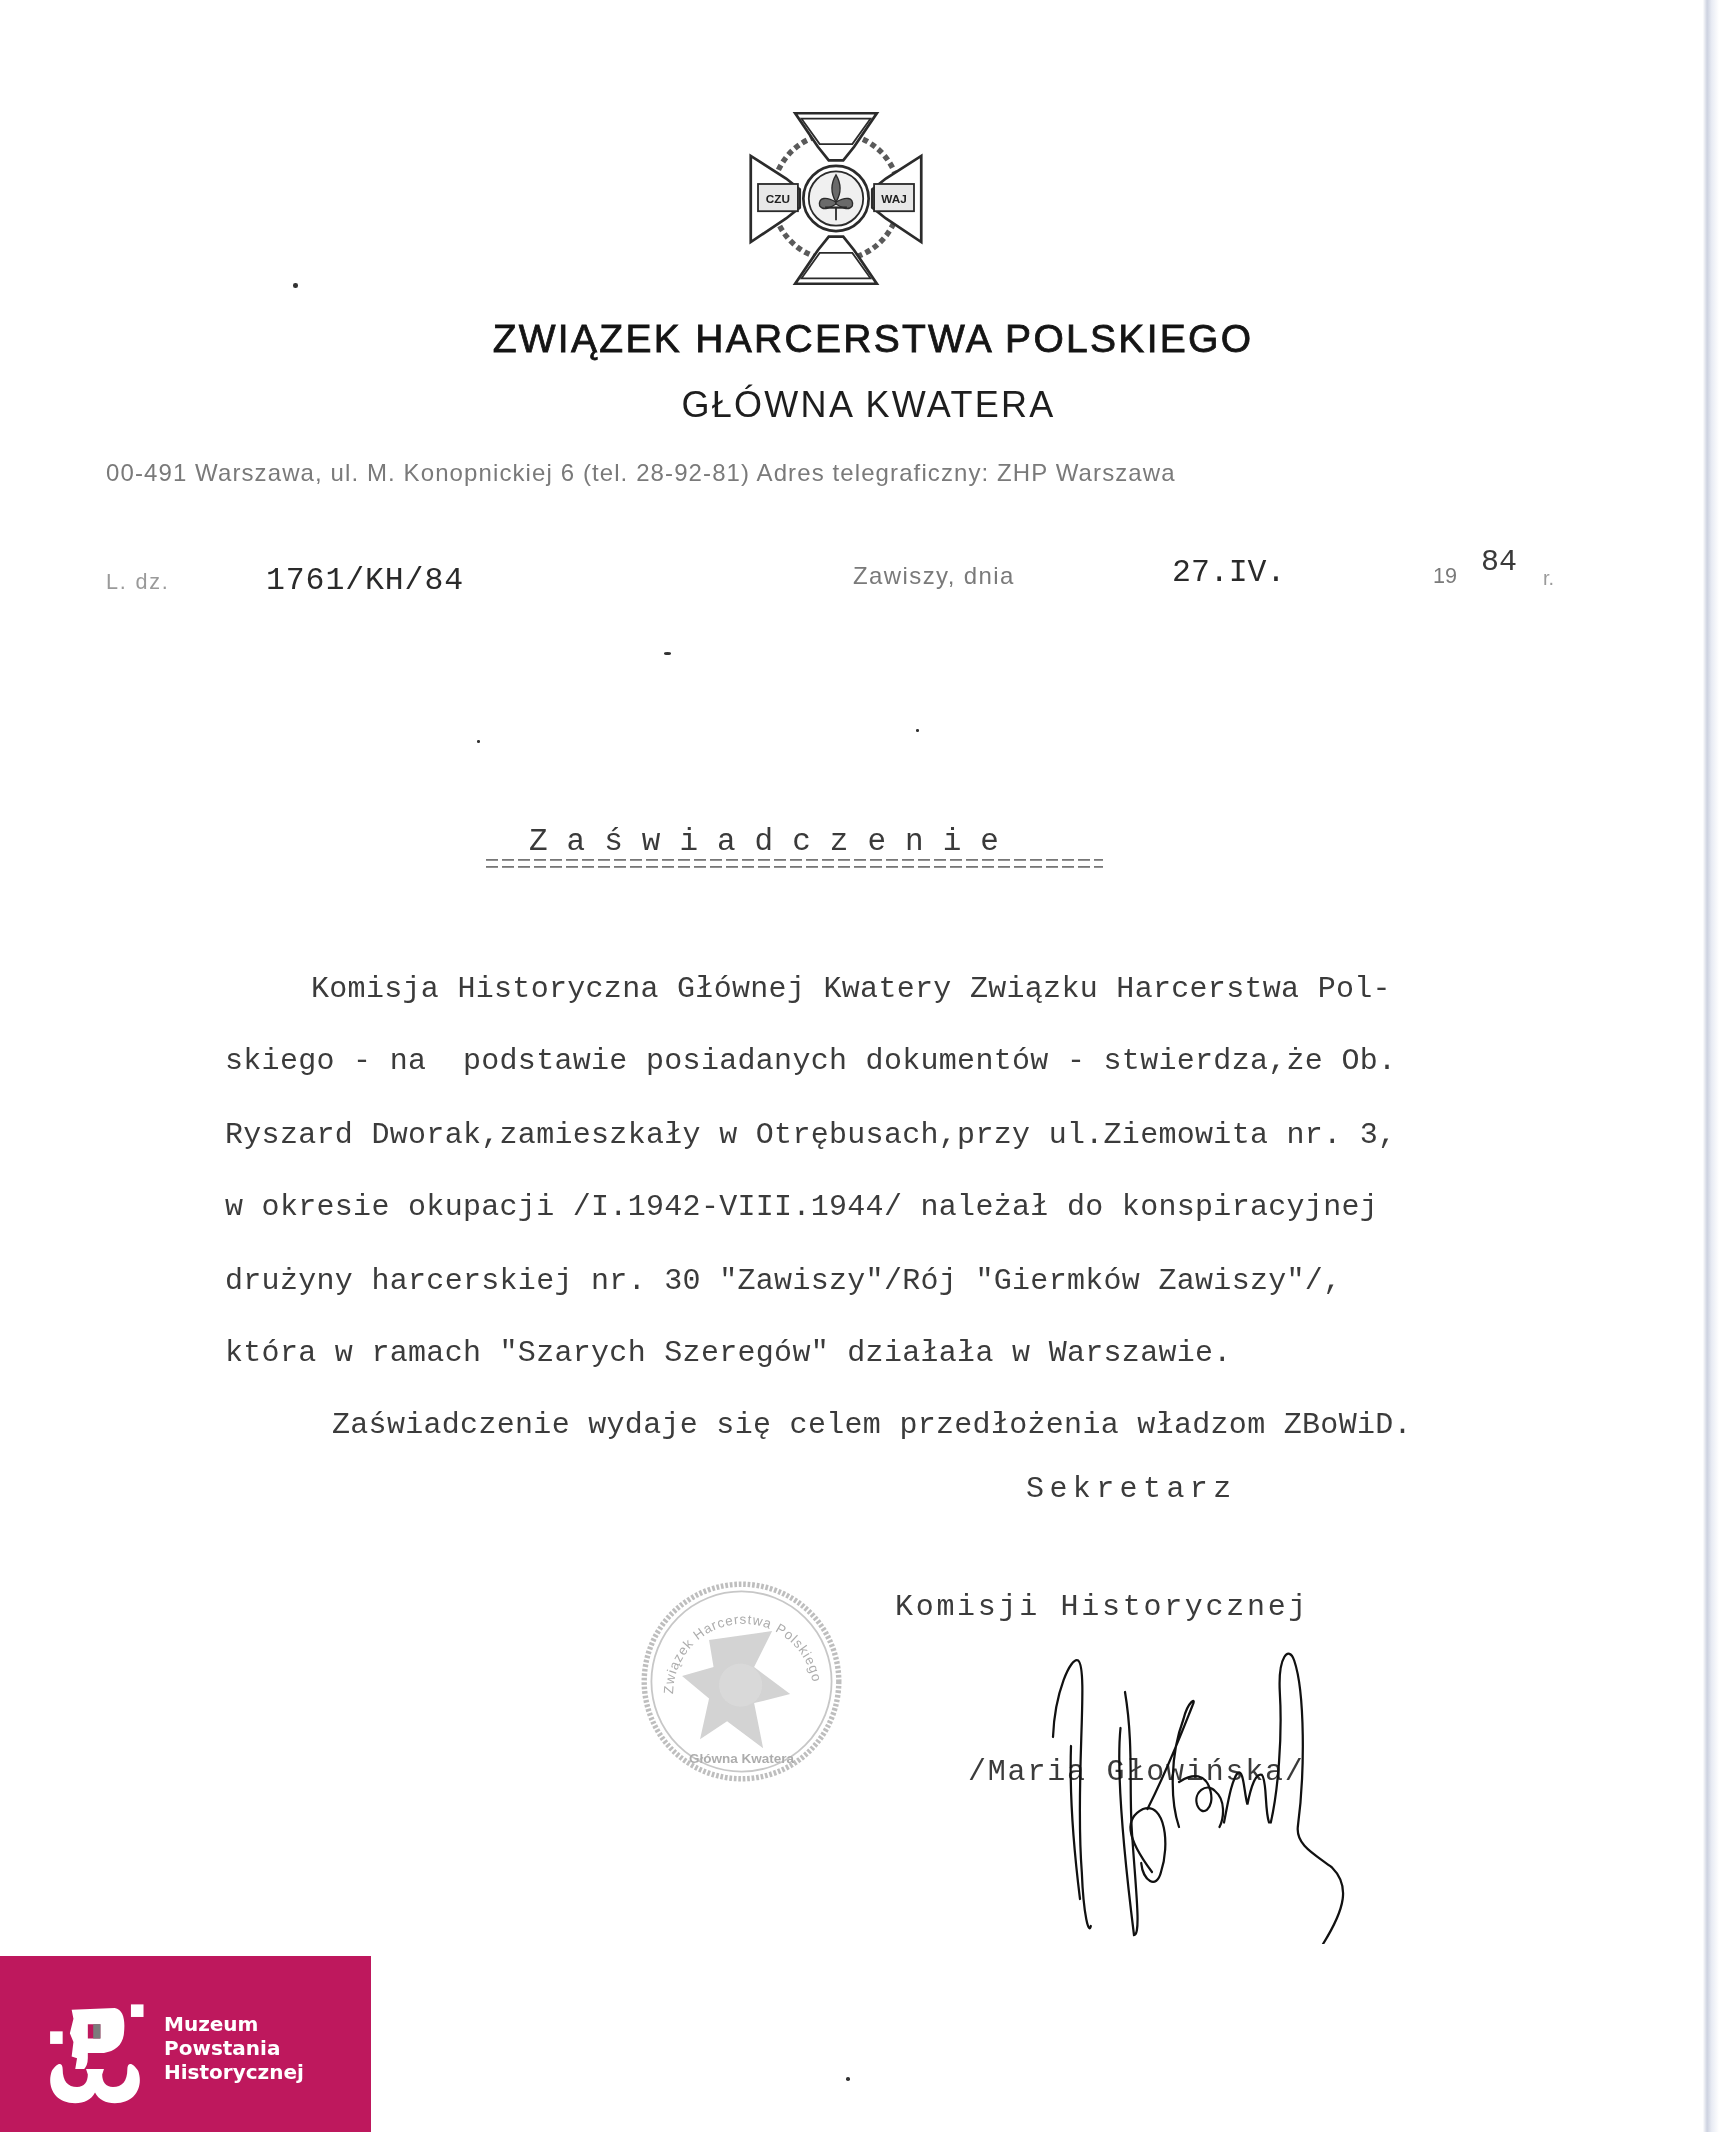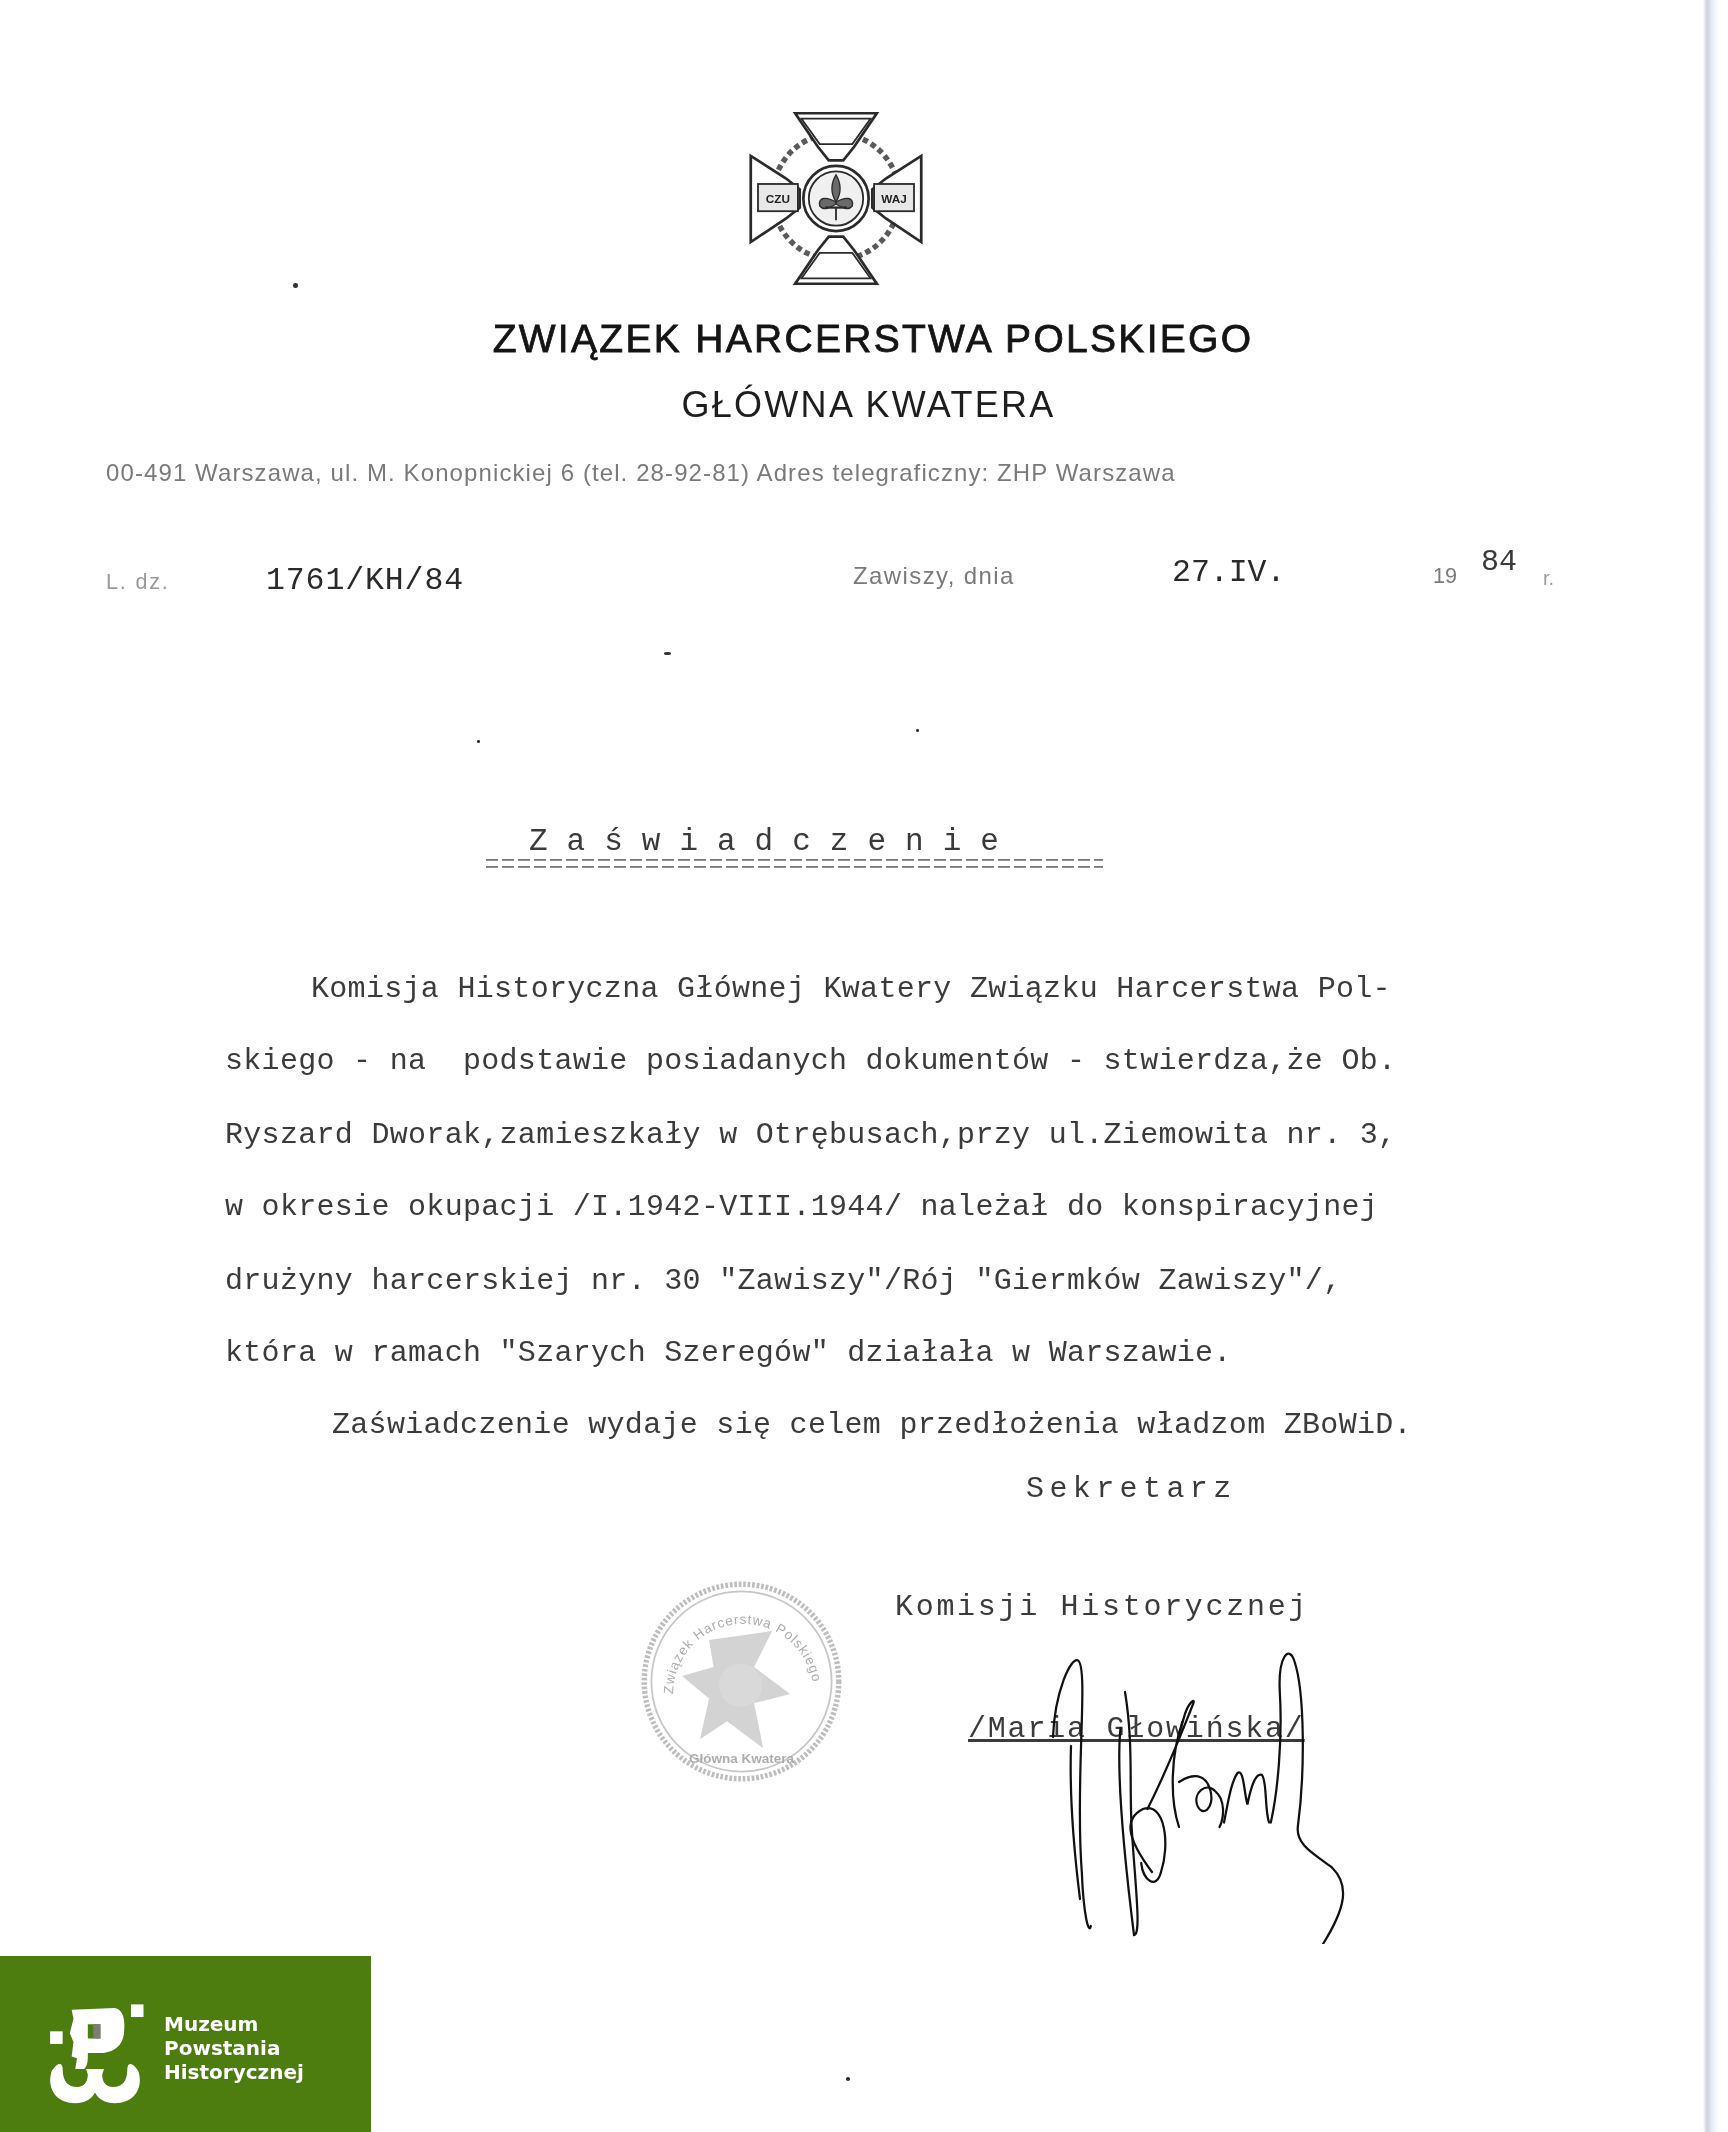--- a/index.html
+++ b/index.html
@@ -68,21 +68,21 @@
 
   .sig-title {
     position: absolute; font-family: "Liberation Mono", monospace; font-size: 30px;
     color: #3b3b3b; white-space: pre;
   }
 
   .stamp { position: absolute; left: 637px; top: 1577px; width: 209px; height: 209px; opacity: 0.55; }
   .signature { position: absolute; left: 1035px; top: 1638px; width: 378px; height: 306px; }
 
   .museum-logo {
-    position: absolute; left: 0; top: 1956px; width: 371px; height: 176px; background: #4d7c0f;
+    position: absolute; left: 0; top: 1956px; width: 371px; height: 176px; background: #be185d;
   }
   .museum-mark { position: absolute; left: 50px; top: 43px; width: 99px; height: 106px; }
   .museum-text {
     position: absolute; left: 164px; top: 56px; color: #ffffff; font-family: "DejaVu Sans", sans-serif;
     font-weight: bold; font-size: 20px; line-height: 24px;
   }
 </style>
 </head>
 <body>
 
@@ -154,21 +154,21 @@
     <path id="stampArcBot" d="M34 110 A84 84 0 0 0 200 130"></path>
   </defs>
   <circle cx="116" cy="116" r="108" fill="none" stroke="#8a8a8a" stroke-width="6" stroke-dasharray="3 2"></circle>
   <circle cx="116" cy="116" r="100" fill="none" stroke="#9a9a9a" stroke-width="2"></circle>
   <path d="M80 70 L150 60 L130 100 L170 130 L130 140 L140 190 L100 160 L70 180 L80 135 L50 110 L85 100 Z" fill="#9a9a9a" opacity="0.8"></path>
   <circle cx="115" cy="120" r="24" fill="#bbbbbb"></circle>
   <text font-family="Liberation Sans, sans-serif" font-size="15" fill="#6a6a6a" letter-spacing="1"><textPath href="#stampArcTop">Związek Harcerstwa Polskiego</textPath></text>
   <text x="116" y="206" font-family="Liberation Sans, sans-serif" font-size="15" font-weight="bold" fill="#6a6a6a" text-anchor="middle">Główna Kwatera</text>
 </svg>
 
-<div class="sig-title" style="left:968px;top:1712px;letter-spacing:1.8px;text-decoration:underline;">/Maria Głowińska/</div>
+<div class="sig-title" style="left:968px;top:1755px;letter-spacing:1.8px;">/Maria Głowińska/</div>
 
 <svg class="signature" viewBox="0 0 420 340">
   <g fill="none" stroke="#111" stroke-width="2.5" stroke-linecap="round">
     <path d="M20 110 C22 60 40 20 48 25 C60 35 44 160 52 260 C54 310 60 330 62 320"></path>
     <path d="M40 120 C38 180 45 250 50 290"></path>
     <path d="M95 100 C90 150 100 250 110 330 C118 330 112 280 108 220 C104 170 110 120 100 60"></path>
     <path d="M130 260 C100 220 100 200 120 190 C145 182 150 230 140 260 C135 280 120 270 118 250"></path>
     <path d="M125 190 C150 140 165 100 175 75 C180 65 170 70 165 90 C150 130 150 180 160 210"></path>
     <path d="M160 160 C175 150 190 150 195 170 C200 190 185 200 180 185 C176 172 190 160 200 170 C212 180 210 200 205 210"></path>
     <path d="M210 205 C215 180 218 160 225 150 C232 145 232 170 236 185 C240 165 245 150 252 152 C258 158 255 190 260 205"></path>

